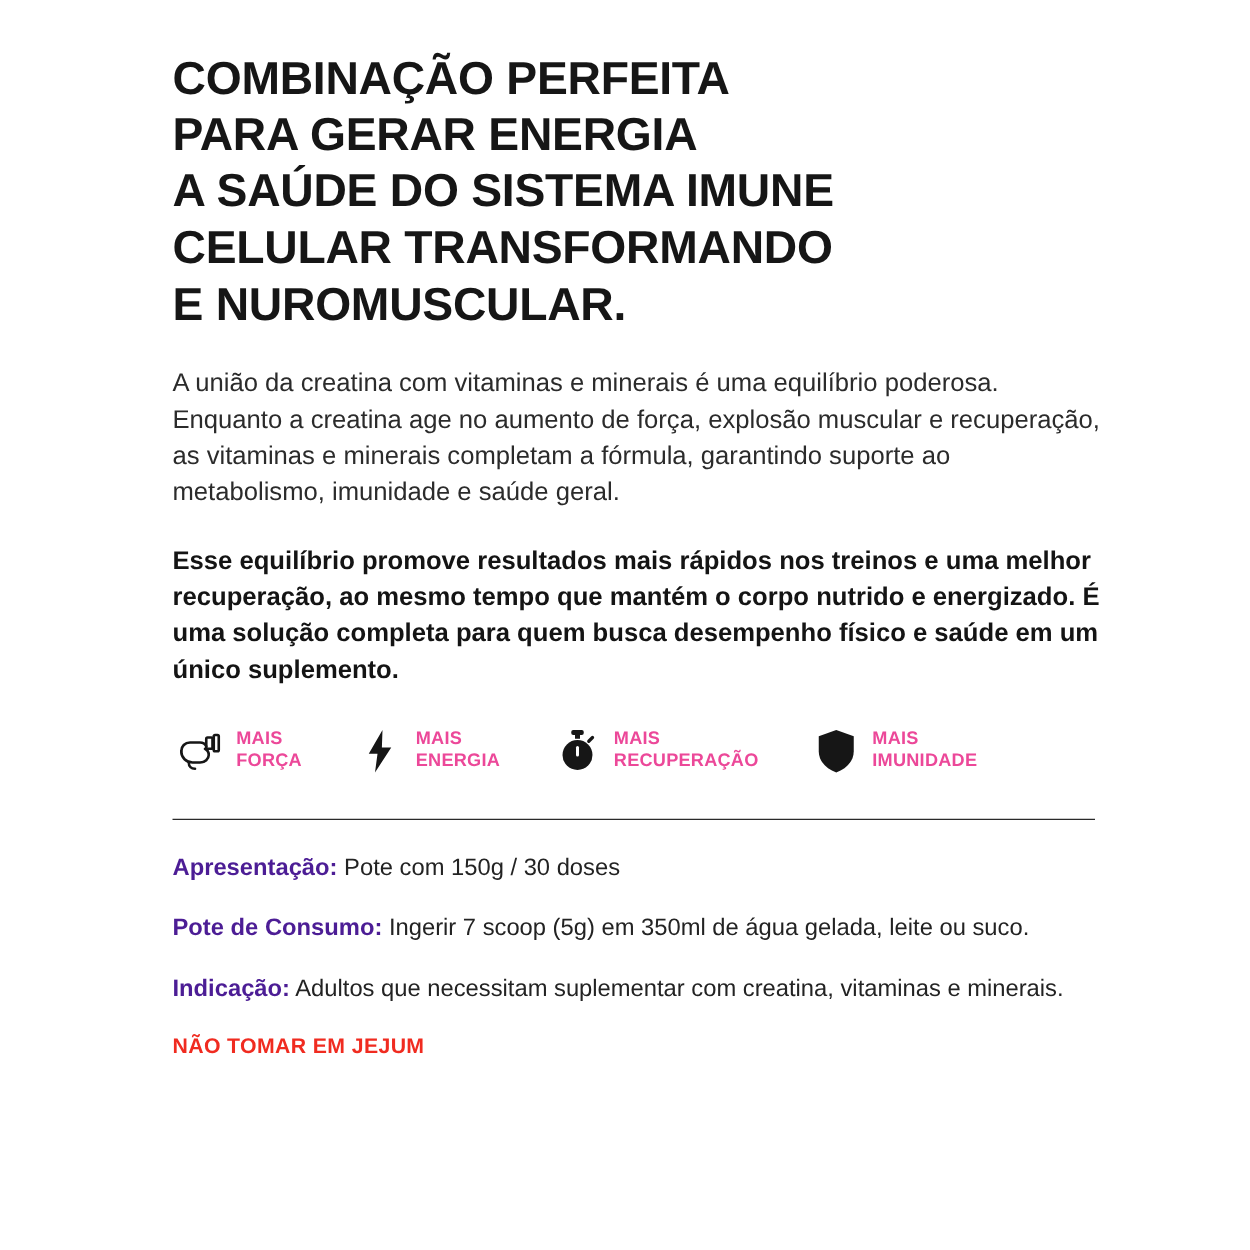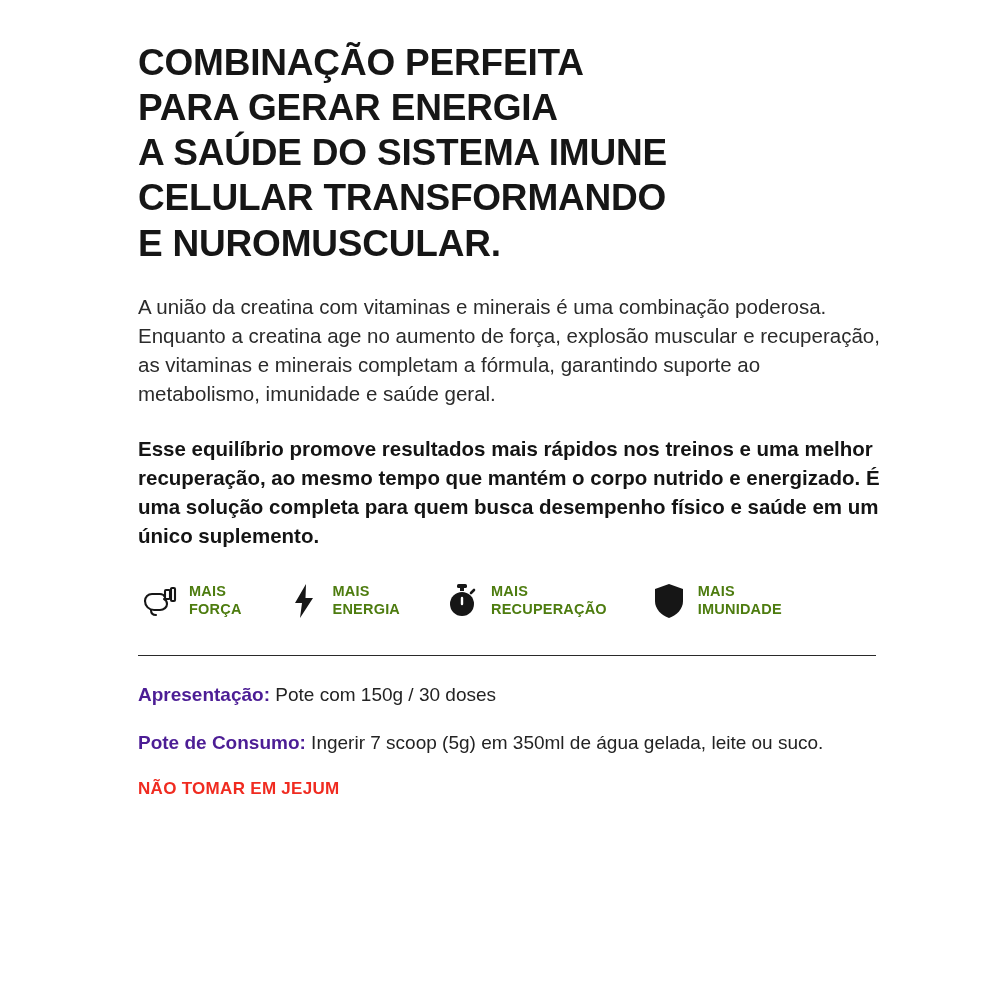--- a/index.html
+++ b/index.html
@@ -68,21 +68,21 @@
     align-items: center;
     justify-content: center;
     flex: 0 0 auto;
   }
   .benefit-label {
     font-size: 14.5px;
     font-weight: bold;
     line-height: 1.22;
     text-transform: uppercase;
     letter-spacing: 0.2px;
-    color: #4d7c0f;
+    color: #ec4899;
     white-space: pre-line;
   }
 
   
   .divider {
     border: 0;
     border-top: 1.6px solid #2a2a2a;
     margin: 34px 0 0 0;
     width: 738px;
   }
@@ -115,21 +115,21 @@
 <div class="page">
 
   <h1 class="headline">
     <span class="ln">COMBINAÇÃO PERFEITA</span>
     <span class="ln">PARA GERAR ENERGIA</span>
     <span class="ln">A SAÚDE DO SISTEMA IMUNE</span>
     <span class="ln">CELULAR TRANSFORMANDO</span>
     <span class="ln">E NUROMUSCULAR.</span>
   </h1>
 
-  <p class="para">A união da creatina com vitaminas e minerais é uma combinação poderosa. Enquanto a creatina age no aumento de força, explosão muscular e recuperação, as vitaminas e minerais completam a fórmula, garantindo suporte ao metabolismo, imunidade e saúde geral.</p>
+  <p class="para">A união da creatina com vitaminas e minerais é uma equilíbrio poderosa. Enquanto a creatina age no aumento de força, explosão muscular e recuperação, as vitaminas e minerais completam a fórmula, garantindo suporte ao metabolismo, imunidade e saúde geral.</p>
   <p class="para bold">Esse equilíbrio promove resultados mais rápidos nos treinos e uma melhor recuperação, ao mesmo tempo que mantém o corpo nutrido e energizado. É uma solução completa para quem busca desempenho físico e saúde em um único suplemento.</p>
 
   <div class="benefits">
 
     <div class="benefit">
       <span class="benefit-icon">
         <svg width="40" height="34" viewBox="0 0 40 34" fill="none" stroke="#161616" stroke-width="2.1" stroke-linejoin="round" stroke-linecap="round">
           <path d="M5 17c0-4 3-7 7-7h8c2 0 4 1 5 3"></path>
           <path d="M5 17c0 5 4 9 9 9h6c4 0 7-3 7-6 0-2-1-4-3-5"></path>
           <rect x="25" y="6" width="5" height="9" rx="1"></rect>
@@ -175,16 +175,19 @@
 
   <hr class="divider">
 
   <div class="specs">
     <div class="spec">
       <b>Apresentação:</b><span> Pote com 150g / 30 doses</span>
     </div>
     <div class="spec">
       <b>Pote de Consumo:</b><span> Ingerir 7 scoop (5g) em 350ml de água gelada, leite ou suco.</span>
     </div>
+    <div class="spec">
+      <b>Indicação:</b><span> Adultos que necessitam suplementar com creatina, vitaminas e minerais.</span>
+    </div>
     <div class="warning">NÃO TOMAR EM JEJUM</div>
   </div>
 
 </div>
 
 </body></html>

